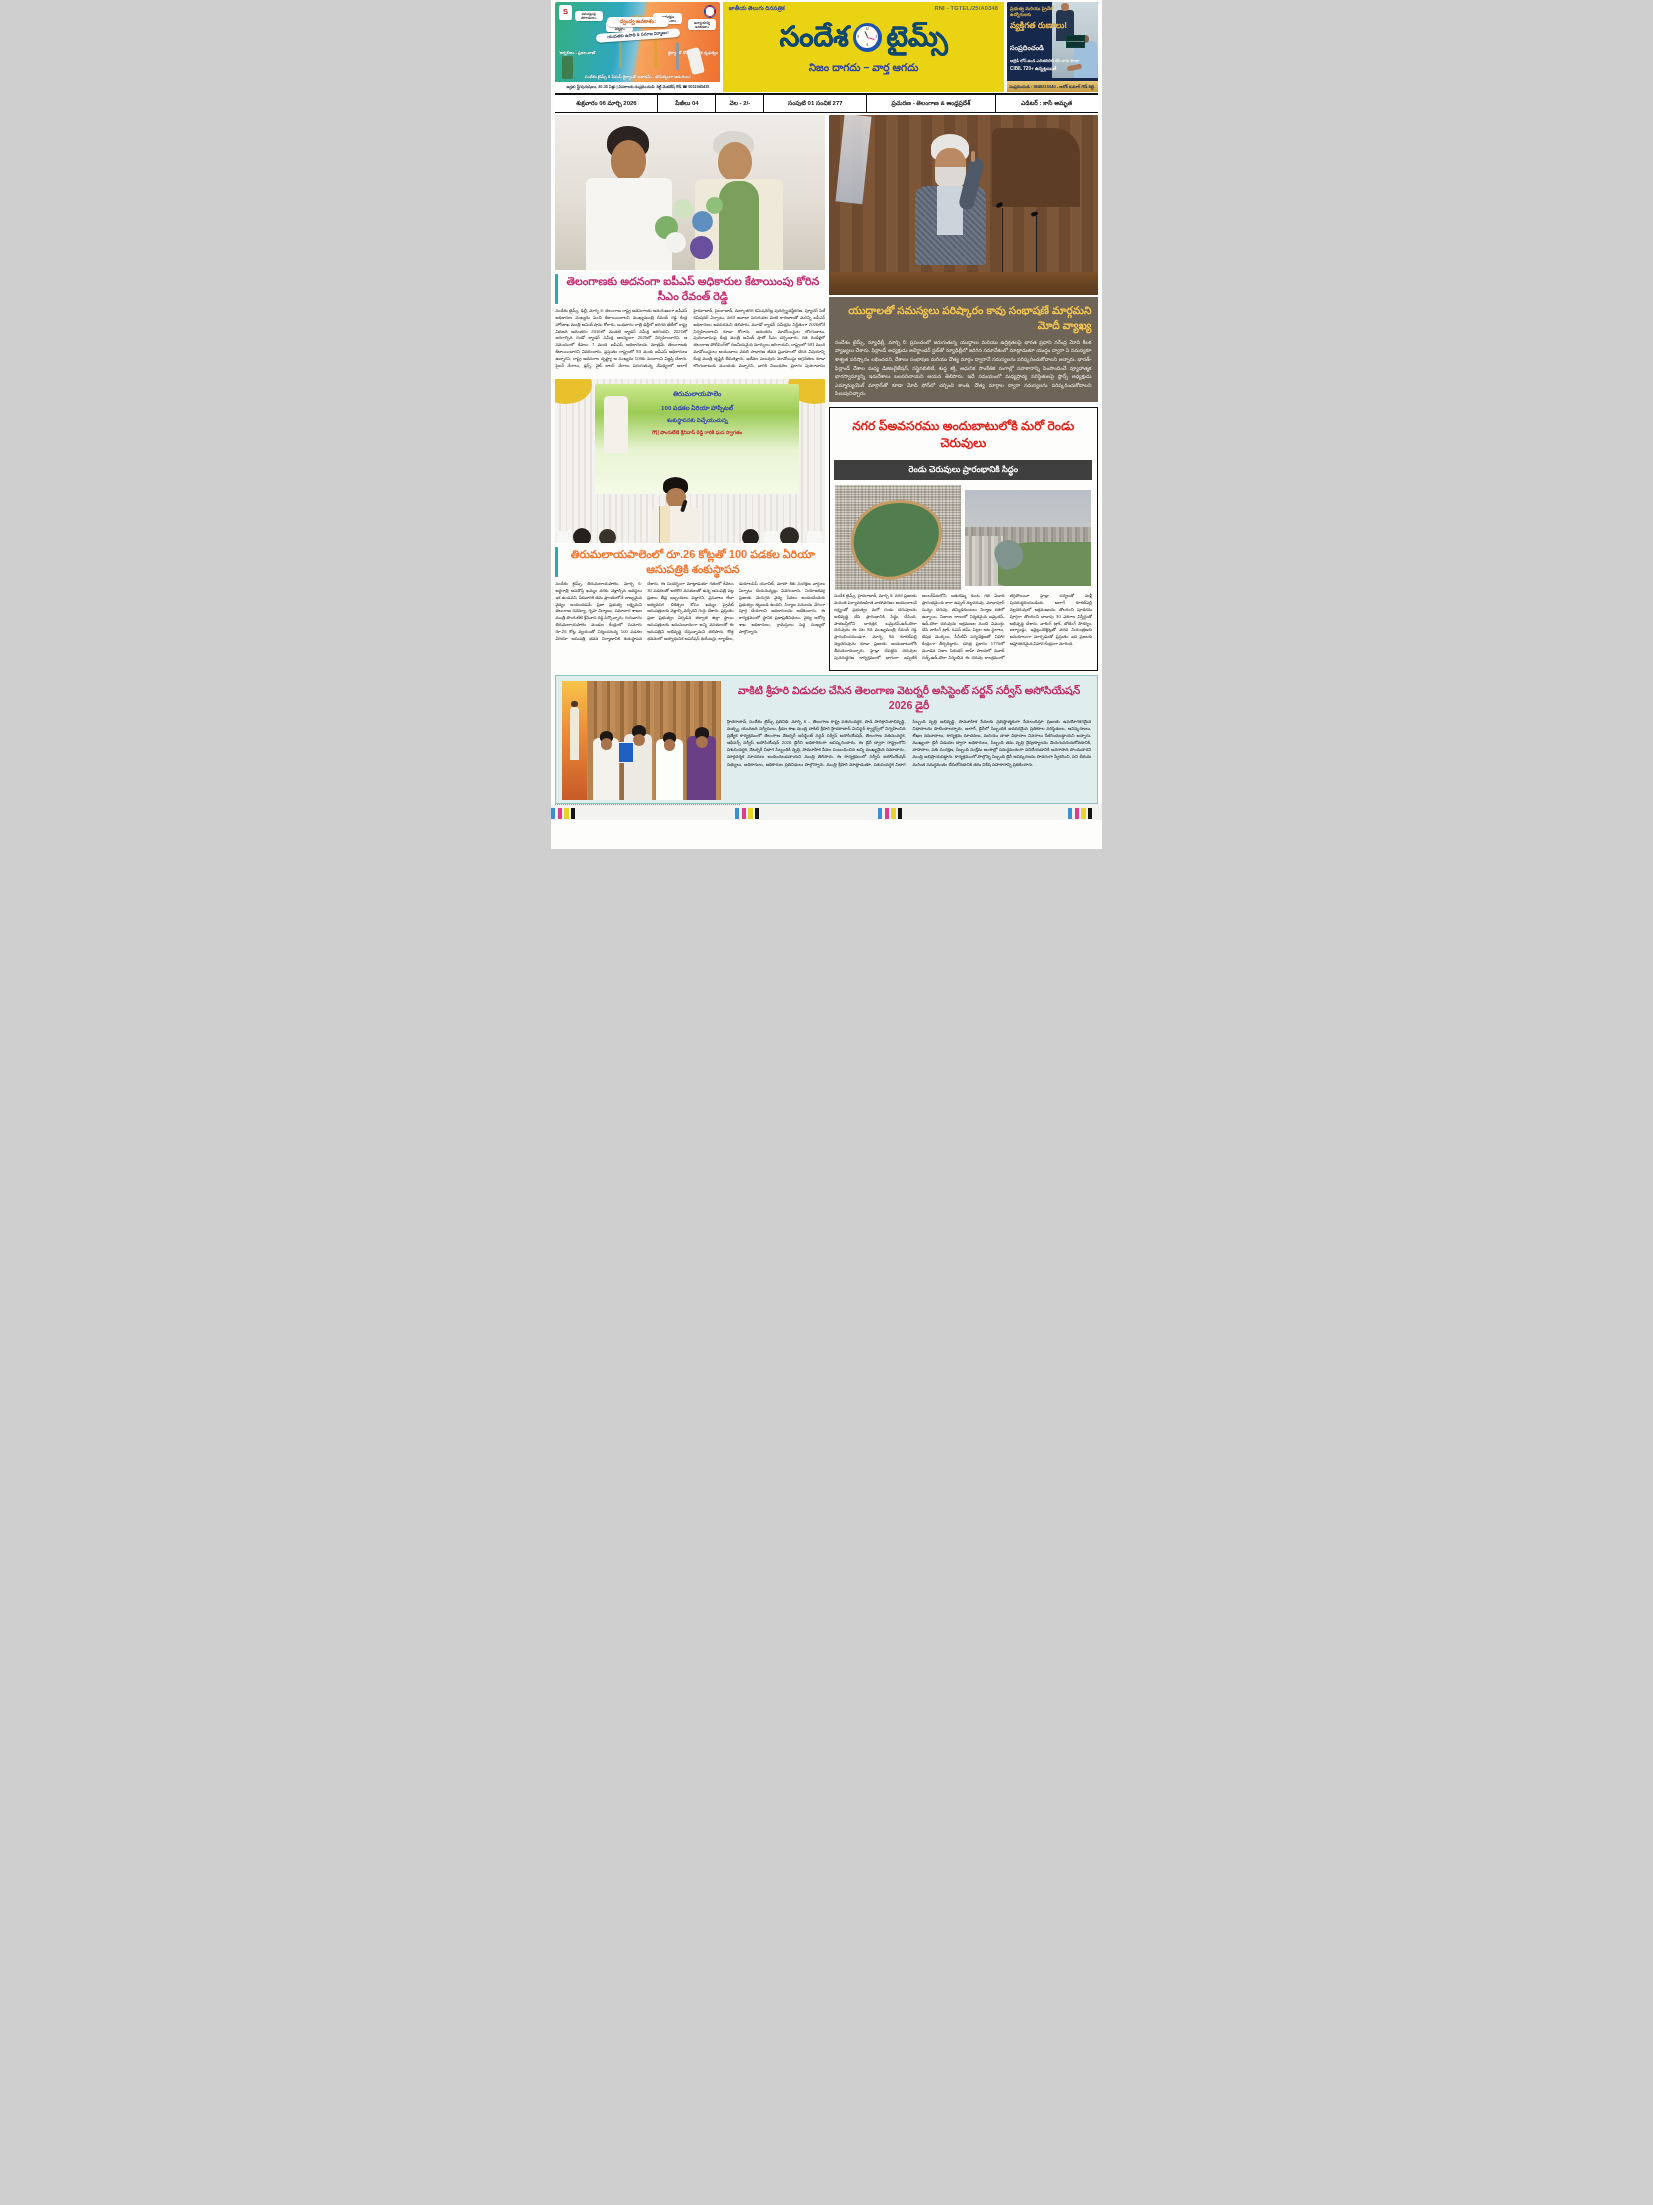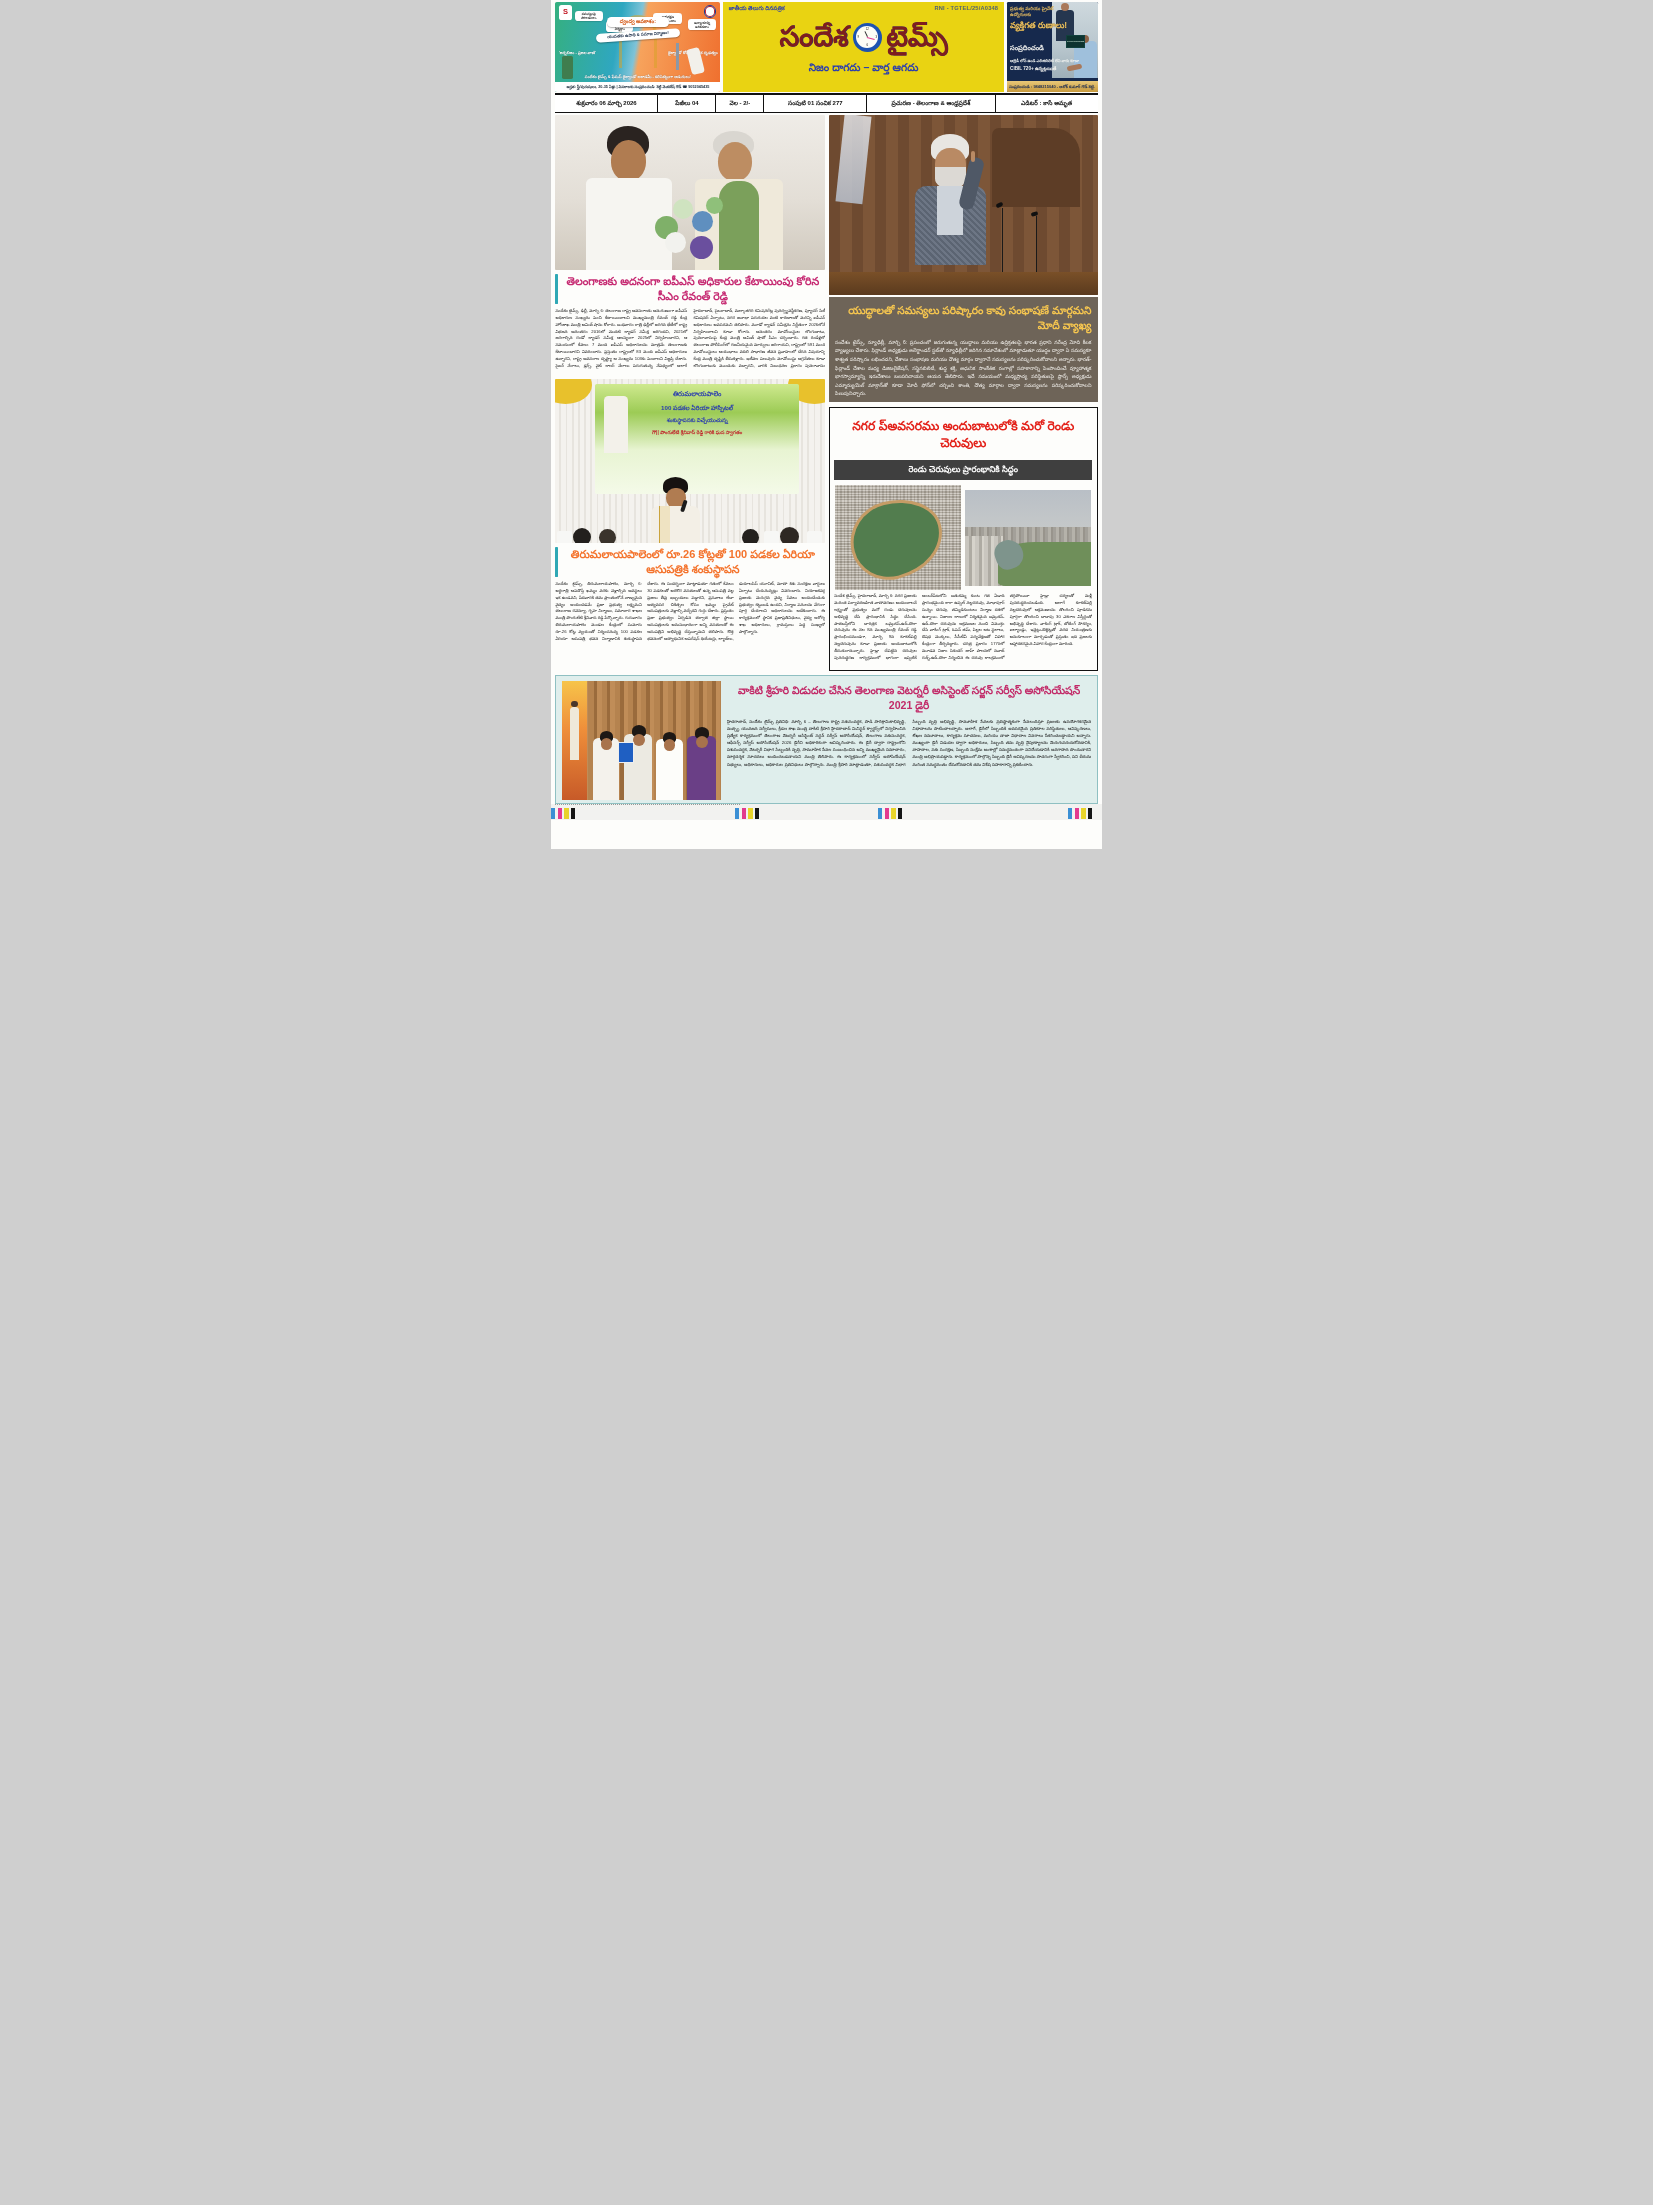--- a/index.html
+++ b/index.html
@@ -30,21 +30,21 @@
   .partner-line { position:absolute; bottom:11.5px; width:100%; text-align:center; color:#fff; font-weight:bold;
     font-size:4px; text-shadow:0 0.4px 0.9px rgba(0,0,0,.5); }
   .ad-left .contact-strip { position:absolute; bottom:0; width:100%; background:#fff; color:#20303f;
     font-weight:bold; font-size:3.8px; text-align:center; padding:1.8px 0.9px; }
 
   
   .masthead { position:relative; flex:1; background:#e9d312; text-align:center; }
   .edition-label { position:absolute; top:3.5px; left:6.2px; color:#2b3eae; font-weight:bold; font-size:5.7px; }
   .rni { position:absolute; top:3.5px; right:6.2px; color:#53636f; font-weight:bold; font-size:5.7px; letter-spacing:0.2px; }
   .title-wrap { position:absolute; top:21px; width:100%; display:flex; justify-content:center; align-items:center; gap:4.4px; }
-  .title-te { color:#7f1d1d; font-weight:bold; font-size:28px; line-height:1; text-shadow:0.4px 0.4px 0 #1d2b80; }
+  .title-te { color:#0c4a6e; font-weight:bold; font-size:28px; line-height:1; text-shadow:0.4px 0.4px 0 #1d2b80; }
   .clock { width:29px; height:29px; background:#1d53b0; border-radius:50%; display:flex; align-items:center; justify-content:center; }
   .clock .face { position:relative; width:22px; height:22px; background:#fdfdf6; border-radius:50%; font-size:2.9px; color:#222; }
   .clock .face span { position:absolute; }
   .n12{top:0.9px;left:50%;transform:translateX(-50%);} .n3{right:1.3px;top:50%;transform:translateY(-50%);}
   .n6{bottom:0.9px;left:50%;transform:translateX(-50%);} .n9{left:1.3px;top:50%;transform:translateY(-50%);}
   .hand { position:absolute; left:50%; top:50%; transform-origin:0 0; background:#333; }
   .hand.h { width:6.2px; height:0.7px; transform:rotate(-115deg); }
   .hand.m { width:8.4px; height:0.5px; transform:rotate(15deg); }
   .tagline { position:absolute; bottom:16px; width:100%; color:#2b3eae; font-weight:bold; font-size:10.6px; }
 
@@ -363,21 +363,21 @@
       <div class="p5-head" style="left:71px; bottom:54px; width:12.3px; height:12.3px;"></div>
       <div class="p5-person" style="left:94px; width:27px; height:61px; background:#fdfdfa;"></div>
       <div class="p5-hair" style="left:101px; bottom:57px; width:13.2px; height:10.6px;"></div>
       <div class="p5-head" style="left:102px; bottom:49px; width:11.5px; height:11.5px;"></div>
       <div class="p5-person" style="left:125px; width:29px; height:64px; background:#6a3f86;"></div>
       <div class="p5-hair" style="left:133px; bottom:61px; width:14px; height:11.5px;"></div>
       <div class="p5-head" style="left:134px; bottom:52px; width:12.3px; height:12.3px;"></div>
       <div class="diary" style="left:56px; bottom:37px;"></div>
     </div>
     <div class="bottom-right">
-      <div class="hl-diary">వాకిటి శ్రీహరి విడుదల చేసిన తెలంగాణ వెటర్నరీ అసిస్టెంట్ సర్జన్ సర్వీస్ అసోసియేషన్ 2021 డైరీ</div>
+      <div class="hl-diary">వాకిటి శ్రీహరి విడుదల చేసిన తెలంగాణ వెటర్నరీ అసిస్టెంట్ సర్జన్ సర్వీస్ అసోసియేషన్ 2026 డైరీ</div>
       <div class="diary-body">హైదరాబాద్, సందేశం టైమ్స్ ప్రతినిధి: మార్చి 6 – తెలంగాణ రాష్ట్ర పశుసంవర్ధక, పాడి పారిశ్రామికాభివృద్ధి, మత్స్య, యువజన సర్వీసులు, క్రీడల శాఖ మంత్రి వాకిటి శ్రీహరి హైదరాబాద్ మినిస్టర్ క్వార్టర్స్‌లో నిర్వహించిన ప్రత్యేక కార్యక్రమంలో తెలంగాణ వెటర్నరీ అసిస్టెంట్ సర్జన్ సర్వీస్ అసోసియేషన్, తెలంగాణ పశుసంవర్ధక, ఆఫీసర్స్ సర్వీస్ అసోసియేషన్ 2026 డైరీని అధికారికంగా ఆవిష్కరించారు. ఈ డైరీ ద్వారా రాష్ట్రంలోని పశుసంవర్ధక, వెటర్నరీ విభాగ సిబ్బందికి వృత్తి, సామూహిక సేవల సంబంధించిన అన్ని ముఖ్యమైన సమాచారం, మార్గదర్శక సూచనలు అందించబడతాయని మంత్రి తెలిపారు. ఈ కార్యక్రమంలో సర్వీస్ అసోసియేషన్ సభ్యులు, అధికారులు, అధికారుల ప్రతినిధులు పాల్గొన్నారు. మంత్రి శ్రీహరి మాట్లాడుతూ, పశుసంవర్ధక విభాగ సిబ్బంది వృత్తి అభివృద్ధి, సామూహిక సేవలకు ప్రతిష్ఠాత్మకంగా సేవలందిస్తూ ప్రజలకు ఉపయోగకరమైన విధానాలను పాటించాలన్నారు. అలాగే, డైరీలో సిబ్బందికి అవసరమైన ప్రతికూల పరిస్థితులు, ఆవిష్కరణలు, లేఖల నమూనాలు, కార్యక్రమ సూచనలు, మరియు తాజా విధానాల వివరాలు సేకరించబడ్డాయని అన్నారు. ముఖ్యంగా డైరీ విడుదల ద్వారా అధికారులు, సిబ్బంది తమ వృత్తి నైపుణ్యాలను మెరుగుపరుచుకోవడానికి, వాహనాల, పశు సంరక్షణ, సిబ్బంది సంక్షేమ అంశాల్లో సమర్థవంతంగా పనిచేయడానికి అవగాహన పొందుతారని మంత్రి అభిప్రాయపడ్డారు. కార్యక్రమంలో పాల్గొన్న సిబ్బంది డైరీ ఆవిష్కరణను సాదరంగా స్వీకరించి, పని తీరును మరింత సమర్థవంతం చేసుకోవడానికి తమ విశేష సహకారాన్ని ప్రకటించారు.</div>
     </div>
   </div>
 
   <div class="print-strip">
     <div class="dotline"></div>
     <div class="cmyk" style="left:0px;">
         <i class="c"></i>
         <i class="m"></i>
         <i class="y"></i>

